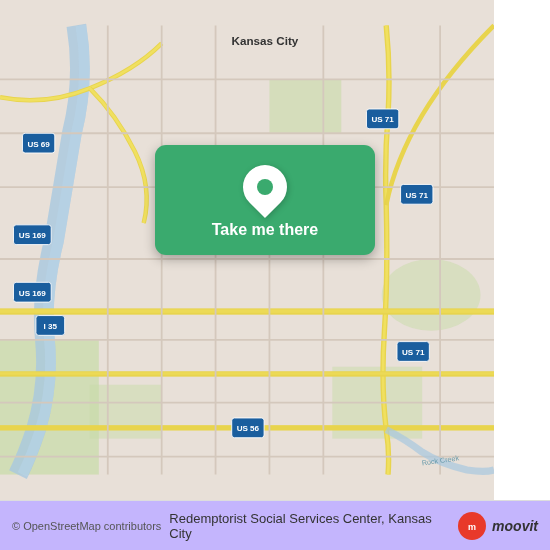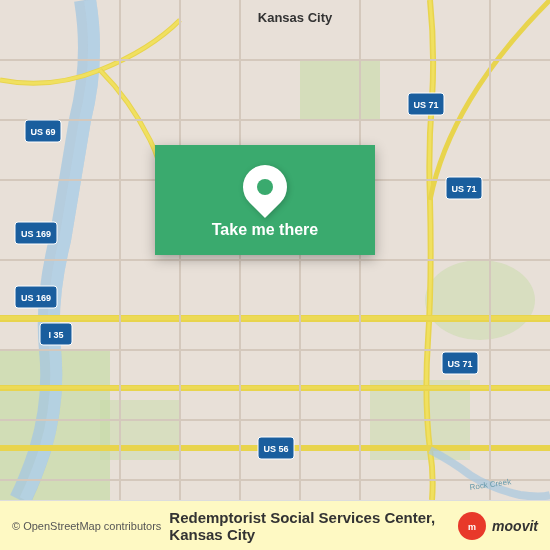--- a/index.html
+++ b/index.html
@@ -6,48 +6,48 @@
 
     body {
       width: 550px;
       height: 550px;
       overflow: hidden;
       font-family: Arial, sans-serif;
       position: relative;
     }
 
     #map-container {
-      width: 550px;
+      width: 494px;
       height: 500px;
       position: relative;
       overflow: hidden;
       background-color: #e8e0d8;
     }
 
     
     #bottom-bar {
       width: 550px;
       height: 50px;
-      background: #fef9c3;
+      background: #c4b5fd;
       display: flex;
       align-items: center;
       justify-content: space-between;
       padding: 0 12px;
       border-top: 1px solid #ddd;
     }
 
     .copyright-text {
       font-size: 11px;
       color: #555;
     }
 
     .place-name {
-      font-size: 15px;
+      font-size: 13px;
       color: #333;
-      font-weight: 700;
+      font-weight: 400;
       flex: 1;
       padding: 0 8px;
     }
 
     .moovit-logo {
       display: flex;
       align-items: center;
       gap: 6px;
     }
 
@@ -71,21 +71,21 @@
       font-style: italic;
     }
 
     
     #cta-card {
       position: absolute;
       top: 145px;
       left: 155px;
       width: 220px;
       background: #3aaa6e;
-      border-radius: 0;
+      border-radius: 11px;
       padding: 20px 16px 16px;
       display: flex;
       flex-direction: column;
       align-items: center;
       box-shadow: 0 4px 12px rgba(0,0,0,0.3);
       cursor: pointer;
     }
 
     .location-pin {
       width: 44px;

